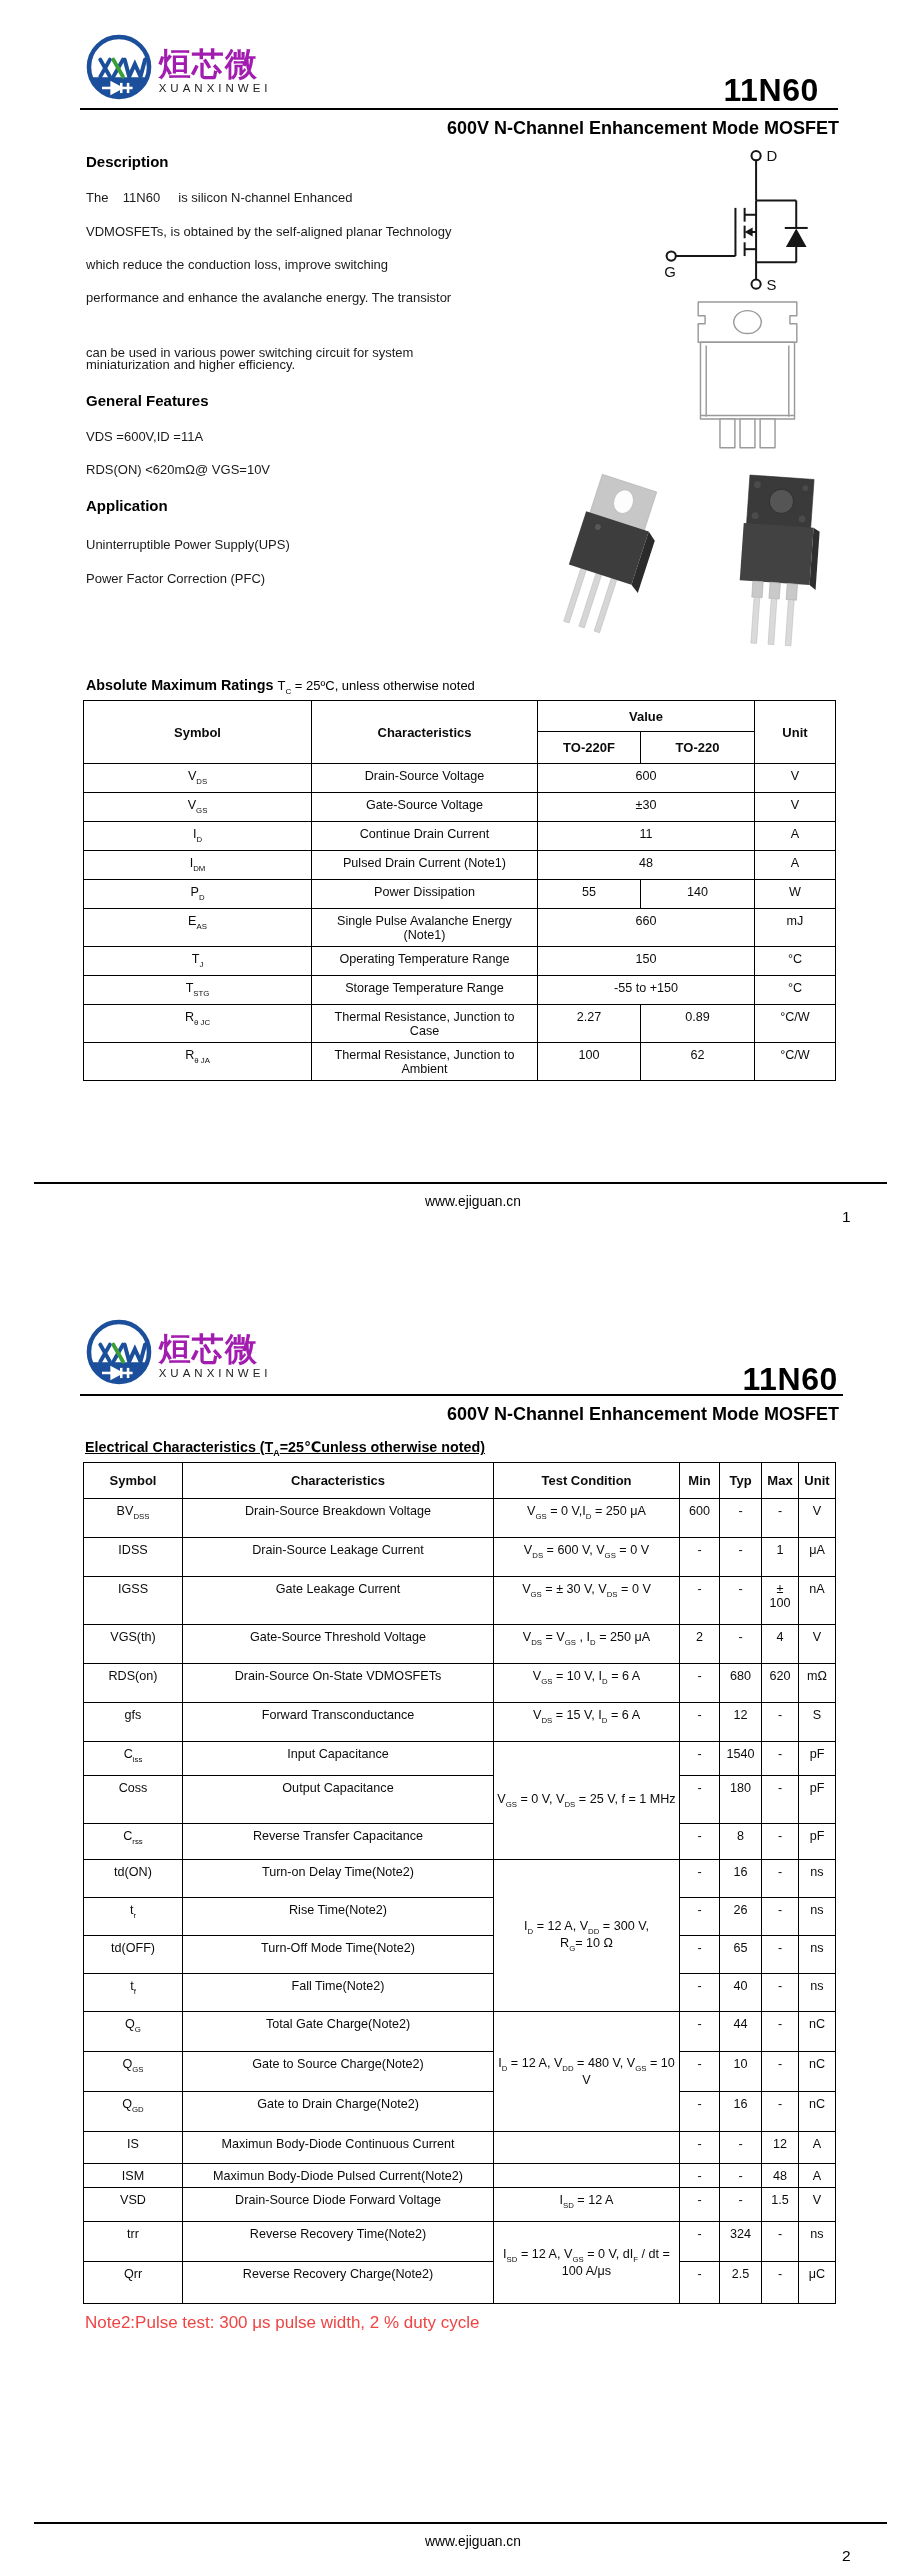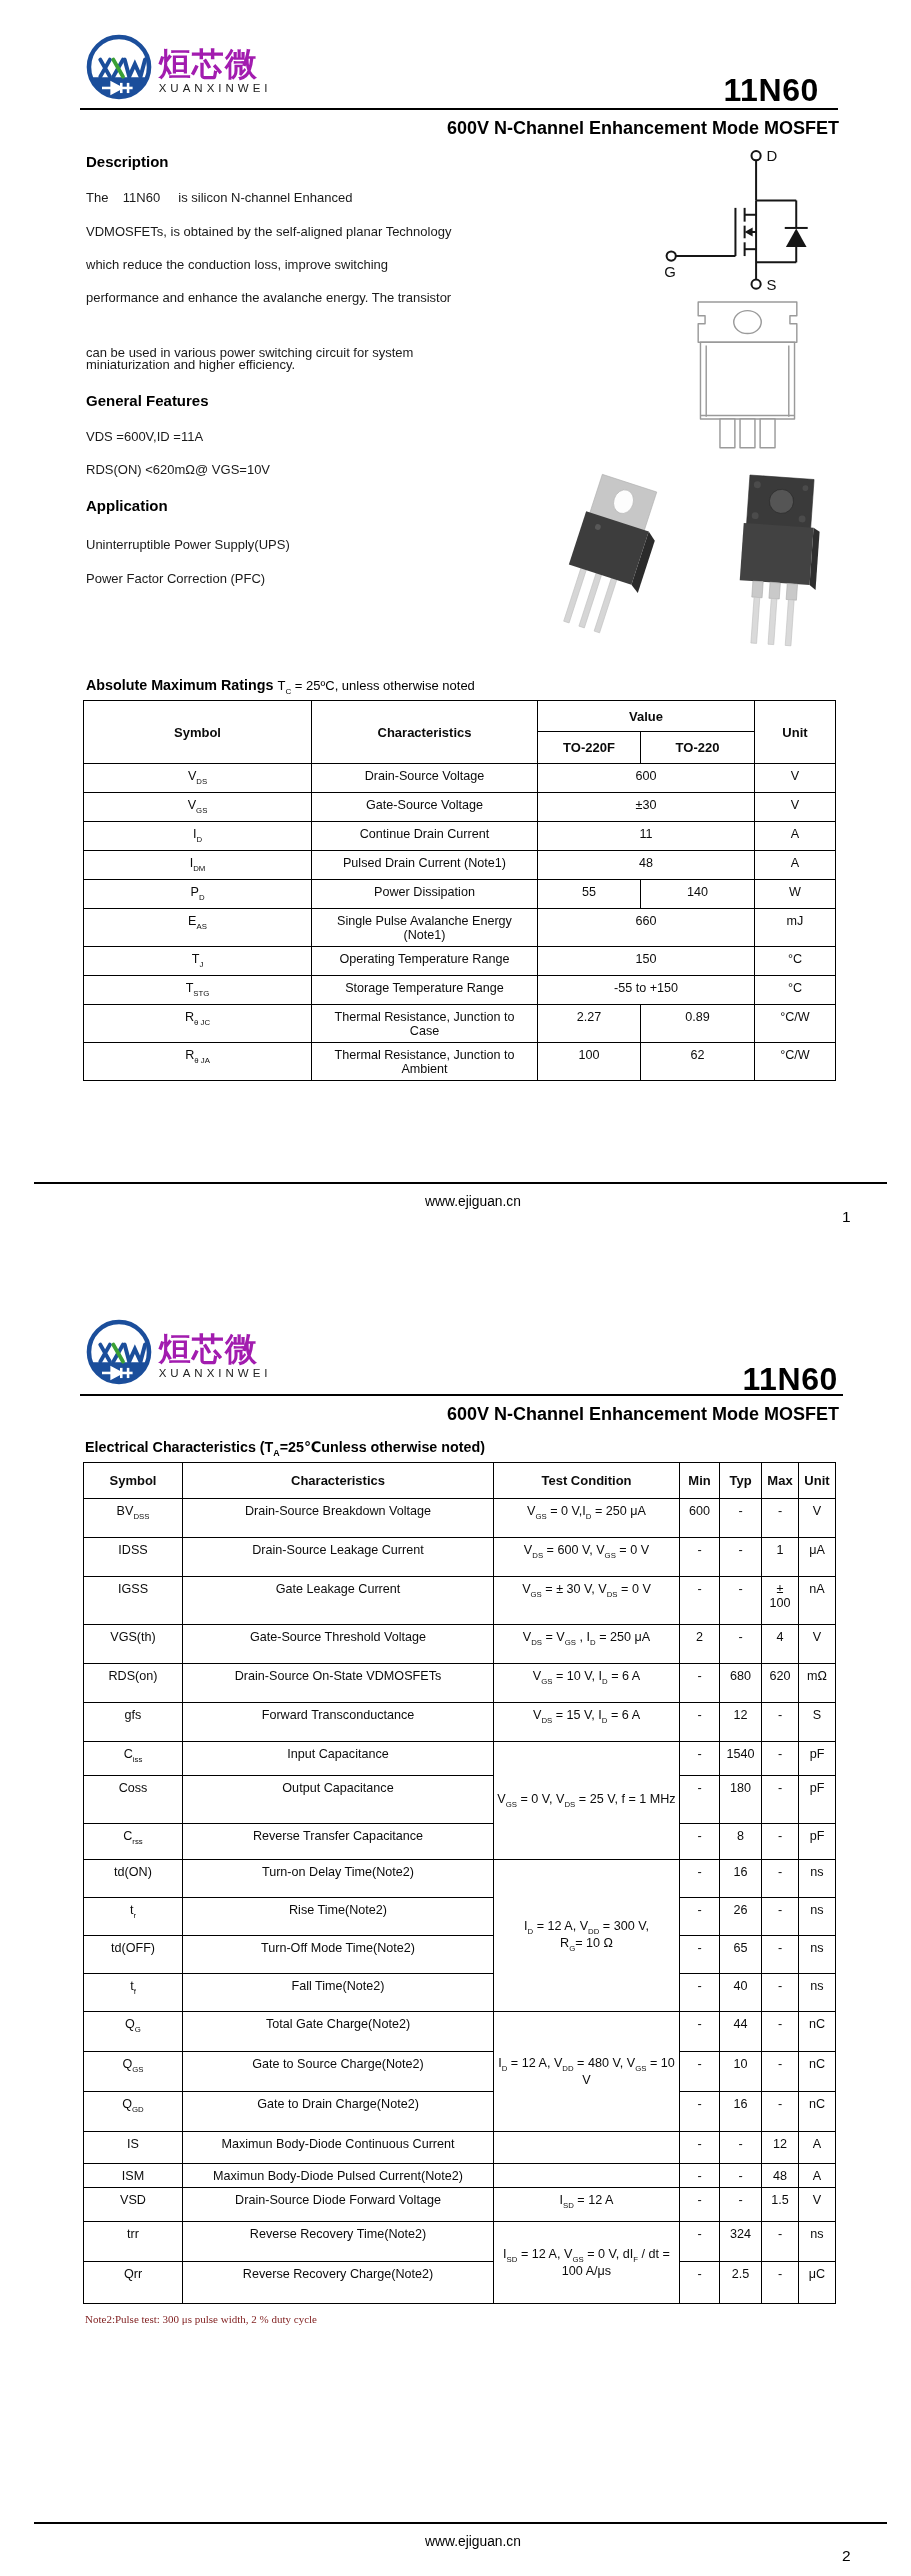--- a/index.html
+++ b/index.html
@@ -30,21 +30,21 @@
   .tbl-title{font-size:14.3px;color:#000;}
   .tbl-title .t-bold{font-weight:bold;}
   .tbl-title .t-rest{font-weight:normal;font-size:13px;}
   table{border-collapse:collapse;table-layout:fixed;background:#fff;}
   td{border:1.1px solid #000;border-top-width:1.7px;border-bottom-width:1.7px;
      text-align:center;vertical-align:top;padding:4.6px 2.3px 0 2.3px;
      font-size:12.6px;color:#0b0b0b;overflow:hidden;}
   td.hdr{font-weight:bold;font-size:13px;vertical-align:middle;padding-top:0;}
   td.vmid{vertical-align:middle;padding-top:0;}
   sub{font-size:0.62em;}
-  .note-line{font-size:11px;color:#7f1d1d;font-family:Liberation Serif, serif;}
+  .note-line{font-size:17px;color:#ef4444;}
 
   
   .site{font-size:13.8px;text-align:center;color:#000;}
   .pagenum{font-size:15.5px;color:#000;}
 </style>
 </head>
 <body>
 
 <div class="doc">
 
@@ -285,21 +285,21 @@
       <div class="brand-text">
         <div class="brand-cn">烜芯微</div>
         <div class="brand-en">XUANXINWEI</div>
       </div>
     </div>
 
     <div class="abs part-number" style="right:73px;top:1361px;">11N60</div>
     <div class="abs rule" style="left:80px;top:1394px;width:763px;"></div>
     <div class="abs subtitle" style="left:344px;top:1404px;width:495px;">600V N-Channel Enhancement Mode MOSFET</div>
 
-    <div class="abs tbl-title t-bold" style="left:85px;top:1439px;font-weight:bold;">Electrical Characteristics (T<sub>A</sub>=25℃unless otherwise noted)</div>
+    <div class="abs tbl-title t-bold" style="left:85px;top:1439px;font-weight:bold;text-decoration:underline;">Electrical Characteristics (T<sub>A</sub>=25℃unless otherwise noted)</div>
 
     <table class="abs" style="left:83px;top:1462px;width:751px;">
       <colgroup>
           <col style="width:99px">
           <col style="width:311px">
           <col style="width:186px">
           <col style="width:40px">
           <col style="width:42px">
           <col style="width:37px">
           <col style="width:37px">

